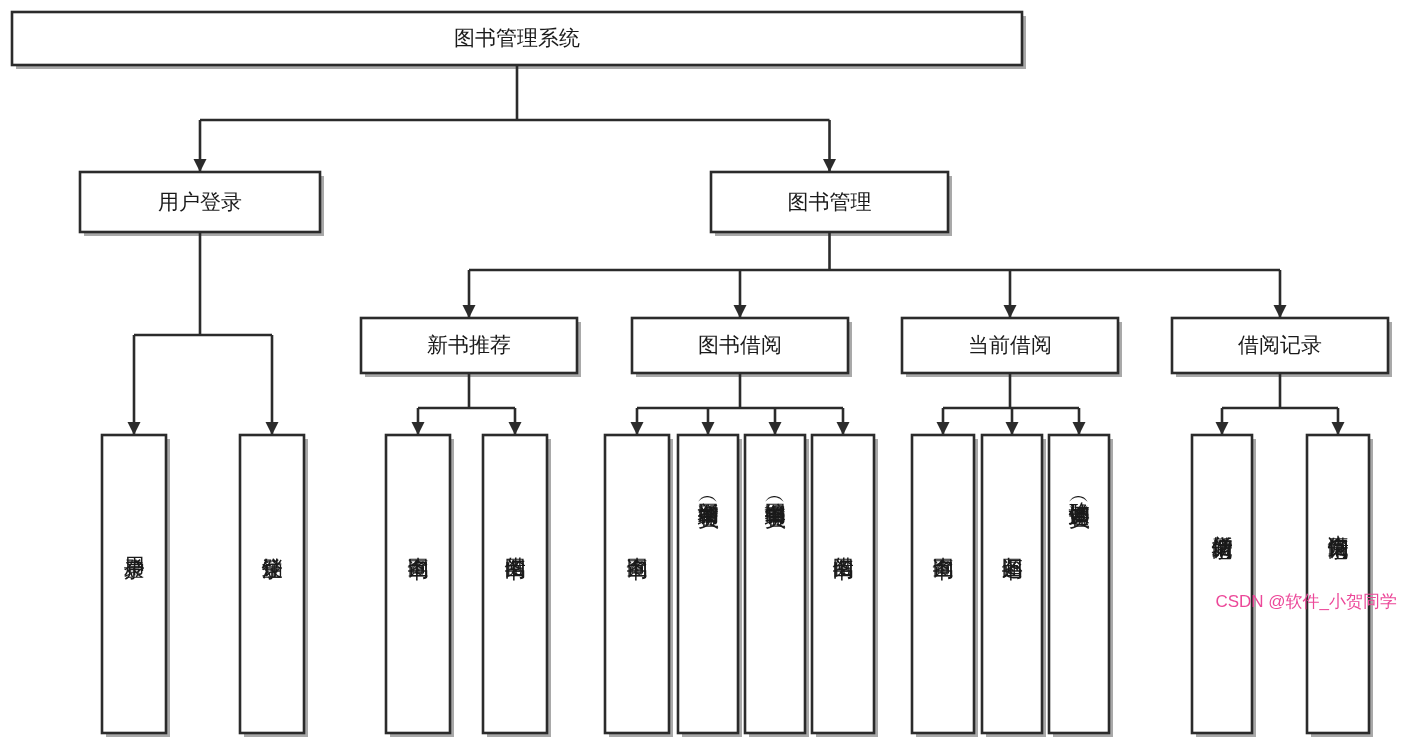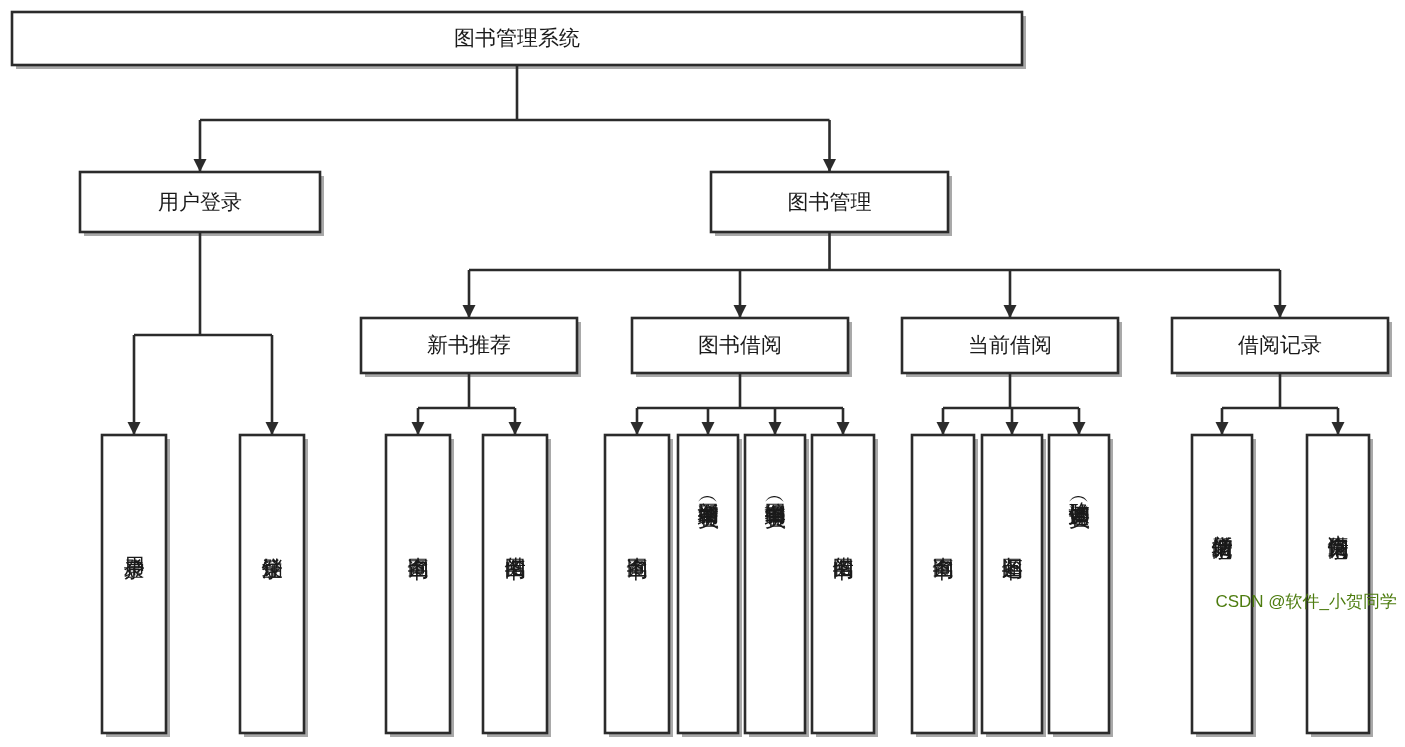--- a/index.html
+++ b/index.html
@@ -65,21 +65,21 @@
     color: #1a1a1a;
     letter-spacing: 1px;
     white-space: nowrap;
   }
   .watermark {
     position: absolute;
     right: 8px;
     bottom: 4px;
     font-family: "Liberation Sans", "DejaVu Sans", sans-serif;
     font-size: 17px;
-    color: #4d7c0f;
+    color: #ec4899;
     white-space: nowrap;
   }
 </style>
 </head>
 <body>
 
 <div id="diagram-root">
   <svg id="diagram-svg" width="1405" height="747" viewBox="0 0 1405 747">
       <g>
         <rect x="16" y="16" width="1010" height="53" class="node-shadow"></rect>

